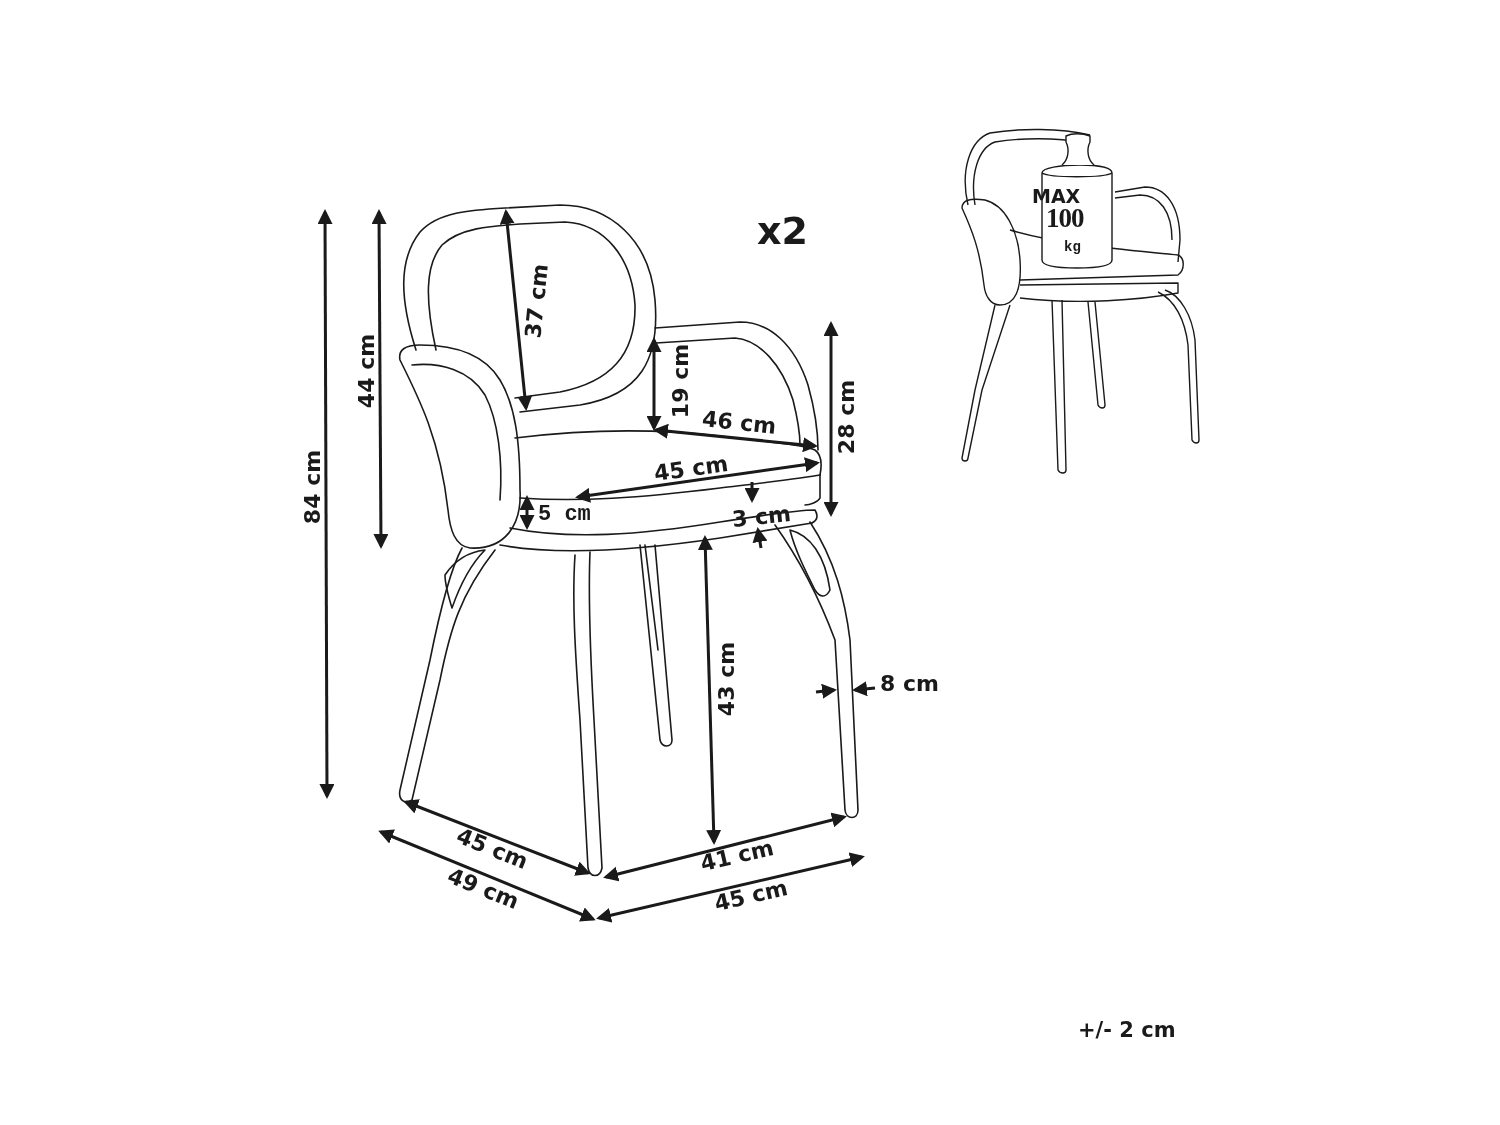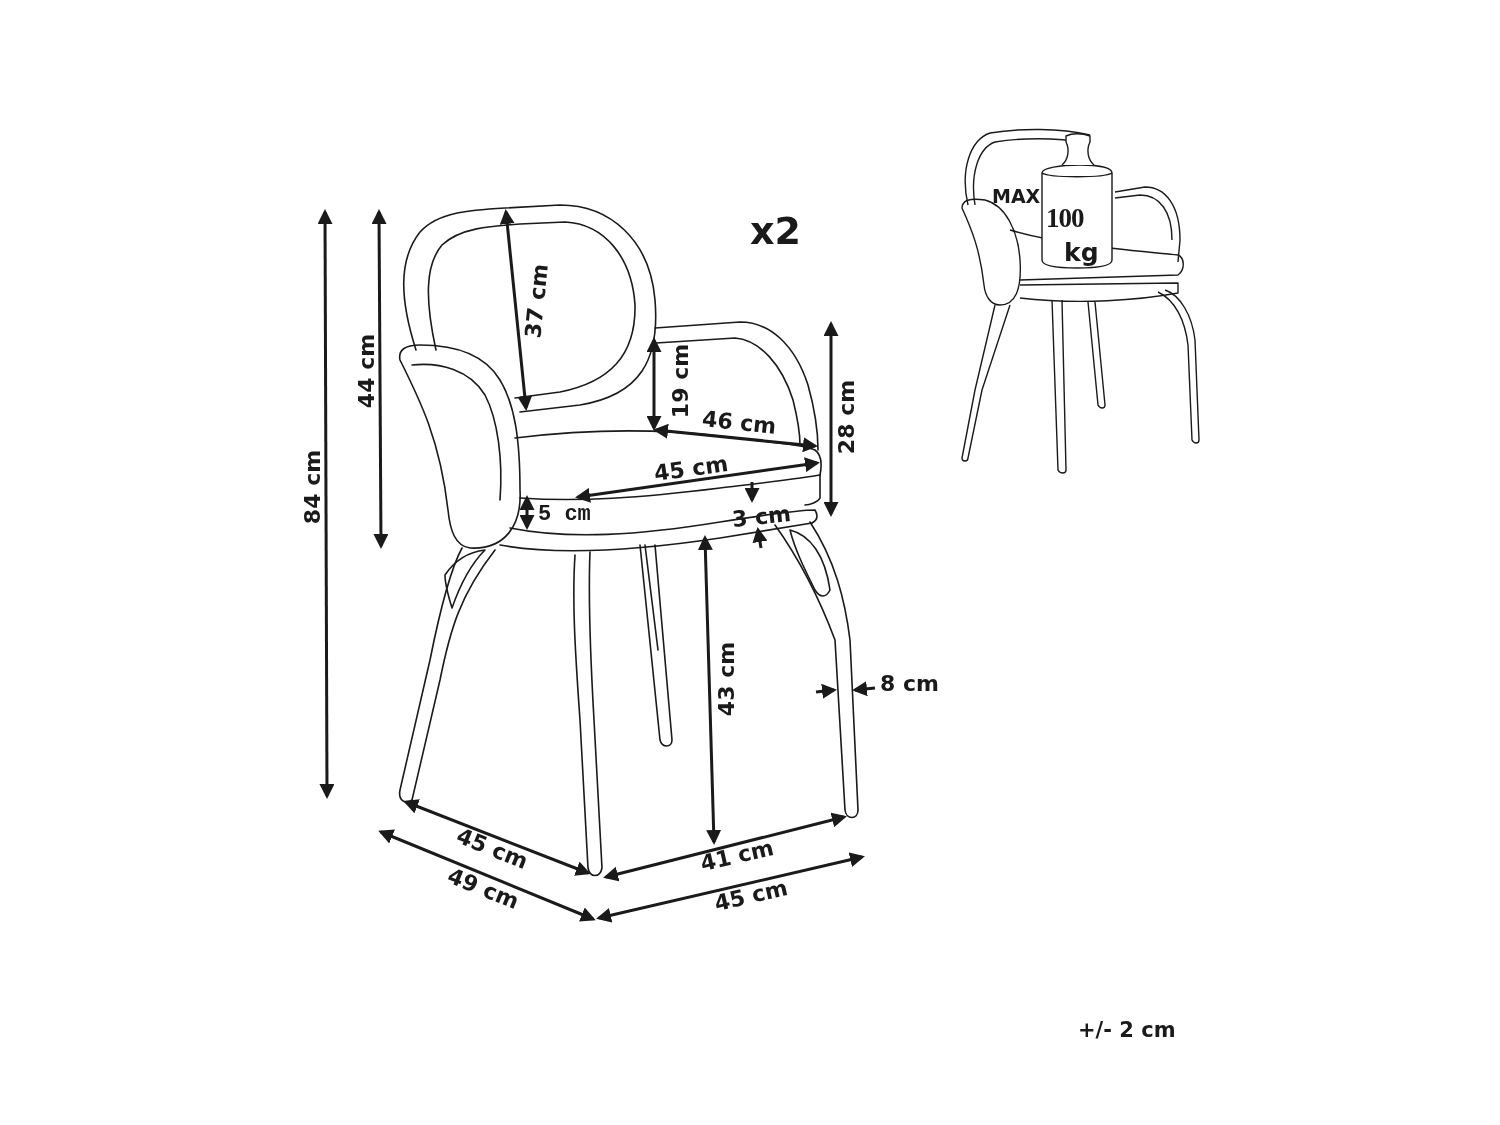--- a/index.html
+++ b/index.html
@@ -1,25 +1,25 @@
 <!DOCTYPE html>
 <html><head>
 <meta charset="utf-8">
 <style>
   html, body { margin: 0; padding: 0; background: #ffffff; }
   body { width: 1500px; height: 1125px; position: relative; overflow: hidden;
          font-family: "DejaVu Sans", "Liberation Sans", sans-serif; }
   svg.main { position: absolute; left: 0; top: 0; }
   .lbl { position: absolute; font-weight: bold; color: #1a1a1a; font-size: 22px;
          white-space: nowrap; line-height: 1; transform-origin: center center; }
-  .qty { font-size: 38px; }
+  .qty { font-size: 38px; margin-left: 7px; }
   .tol { font-size: 21px; }
   .w-max { font-size: 19px; }
   .w-num { font-size: 27px; letter-spacing: -1px; font-family: Liberation Serif, serif; }
-  .w-unit { font-size: 25px; }
+  .w-unit { font-size: 14px; font-family: Liberation Mono, monospace; }
 </style>
 </head>
 <body>
 
 <svg class="main" width="1500" height="1125" viewBox="0 0 1500 1125">
   <defs>
     <marker id="ah" viewBox="0 0 10 10" refX="8" refY="5" markerWidth="5" markerHeight="5" orient="auto-start-reverse">
       <path d="M0,0 L10,5 L0,10 z" fill="#1a1a1a"></path>
     </marker>
   </defs>
@@ -108,17 +108,17 @@
 <div class="lbl" style="left:654px;top:458px;transform:rotate(-8deg);">45 cm</div>
 <div class="lbl" style="left:538px;top:504px;font-family:Liberation Mono, monospace;">5 cm</div>
 <div class="lbl" style="left:732px;top:506px;transform:rotate(-6deg);">3 cm</div>
 <div class="lbl" style="left:690px;top:668px;transform:rotate(-90deg);">43 cm</div>
 <div class="lbl" style="left:880px;top:673px;">8 cm</div>
 <div class="lbl" style="left:455px;top:838px;transform:rotate(22deg);">45 cm</div>
 <div class="lbl" style="left:446px;top:878px;transform:rotate(22deg);">49 cm</div>
 <div class="lbl" style="left:700px;top:845px;transform:rotate(-13deg);">41 cm</div>
 <div class="lbl" style="left:714px;top:885px;transform:rotate(-13deg);">45 cm</div>
 
-<div class="lbl w-max" style="left:992px;top:187px;">MAX</div>
+<div class="lbl w-max" style="left:1032px;top:187px;">MAX</div>
 <div class="lbl w-num" style="left:1046px;top:205px;">100</div>
 <div class="lbl w-unit" style="left:1064px;top:240px;">kg</div>
 
 <div class="lbl tol" style="left:1078px;top:1020px;">+/- 2 cm</div>
 
 </body></html>

